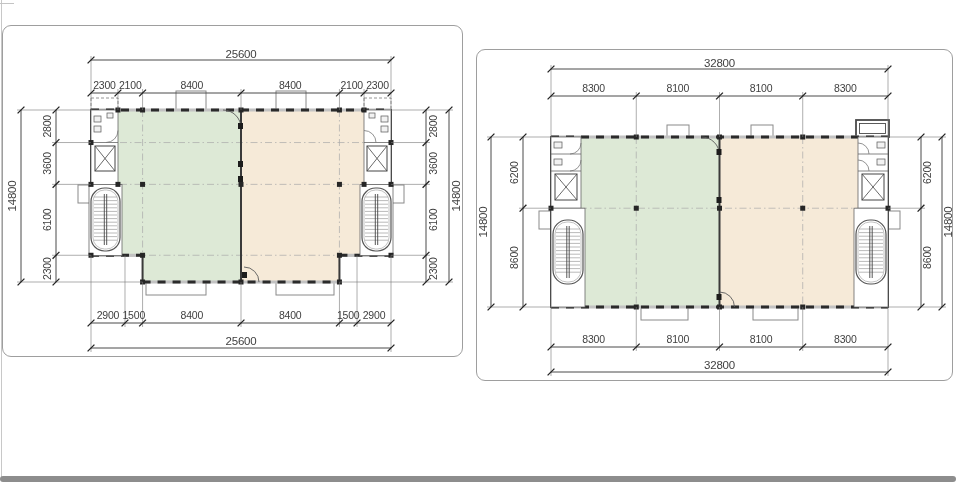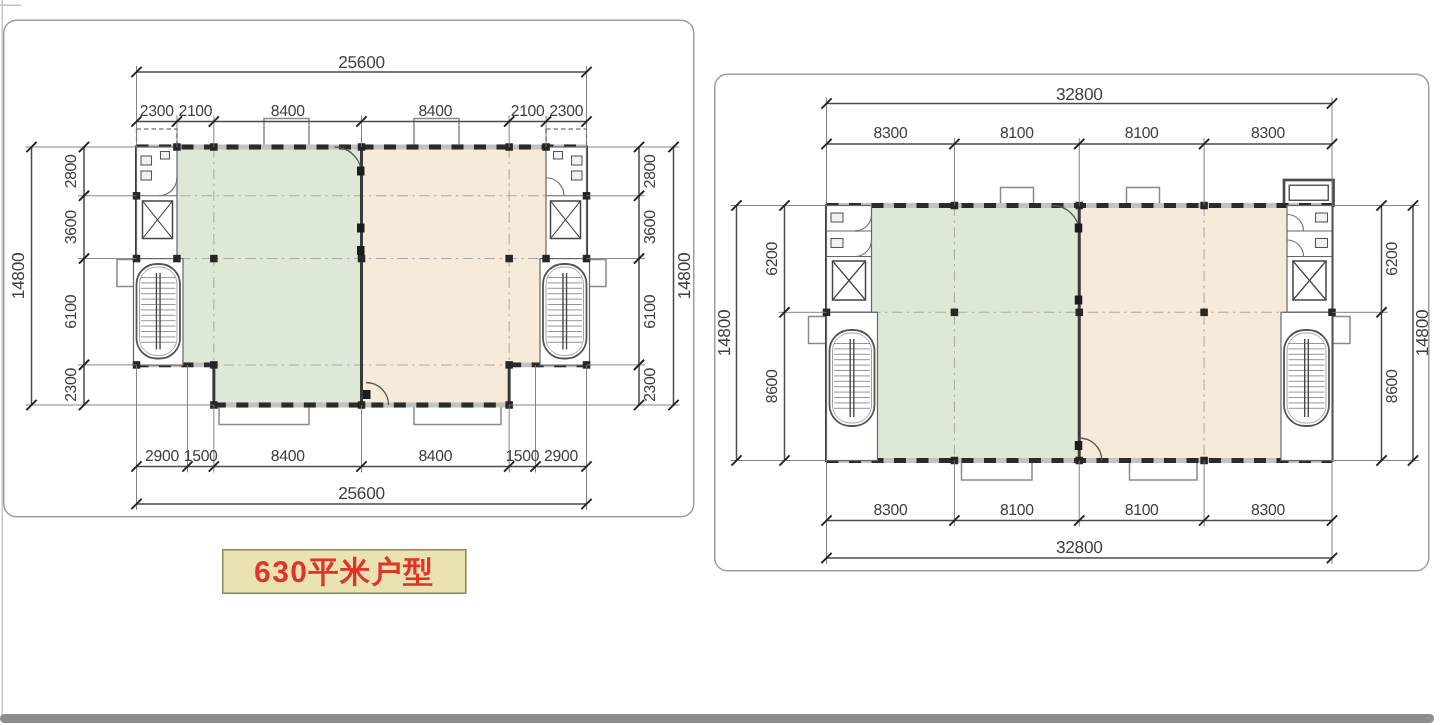--- a/index.html
+++ b/index.html
@@ -2,21 +2,21 @@
 <html><head>
 <meta charset="utf-8">
 <style>
   html,body{margin:0;padding:0;background:#ffffff;}
   .page{position:relative;width:961px;height:483px;background:#fff;overflow:hidden;
         font-family:"Liberation Sans",sans-serif;}
   .frame-left{position:absolute;left:1px;top:0;width:1px;height:477px;background:#c8c8c8;}
   .frame-stub{position:absolute;left:0;top:3px;width:14px;height:1px;background:#c4c4c4;}
   .card{position:absolute;top:13px;height:330px;background:#fff;border:1px solid #9e9e9e;
         border-radius:9px;}
-  .card-left{left:2px;width:459px;}
+  .card-left{left:2px;width:459px;margin-top:12px;}
   .card-right{left:476px;width:475px;}
   .card svg{position:absolute;left:0;top:0;}
   .caption{position:absolute;top:366px;height:30px;display:flex;align-items:center;
            justify-content:center;font-weight:bold;font-size:20px;letter-spacing:1px;
            box-sizing:border-box;}
   .cap-0{left:148px;width:163px;}
   .cap-1{left:648px;width:165px;}
   .bottom-bar{position:absolute;left:0;top:476px;width:956px;height:6px;border-radius:3px;}
   svg text{font-family:"Liberation Sans",sans-serif;}
 </style>
@@ -457,18 +457,15 @@
         </g>
         <g>
           <line x1="465" y1="87" x2="465" y2="257" stroke="#4a4a4a" stroke-width="1"></line>
           <line x1="461.6" y1="90.4" x2="468.4" y2="83.6" stroke="#222222" stroke-width="1.3"></line>
           <line x1="461.6" y1="260.4" x2="468.4" y2="253.6" stroke="#222222" stroke-width="1.3"></line>
           <text x="472" y="172" fill="#3f3f3f" font-size="11.5" text-anchor="middle" dominant-baseline="middle" letter-spacing="-0.2" transform="rotate(-90 472 172)">14800</text>
         </g>
       </svg>
   </div>
 
-  <div class="caption cap-0" id="cap0" style="background: rgb(234, 227, 177); border: 1.5px solid rgb(142, 138, 87); color: rgb(224, 52, 40);">
-    <span>630平米户型</span>
-  </div>
 
   <div class="bottom-bar" id="bbar" style="background: rgb(141, 141, 141);"></div>
 </div>
 
 </body></html>

